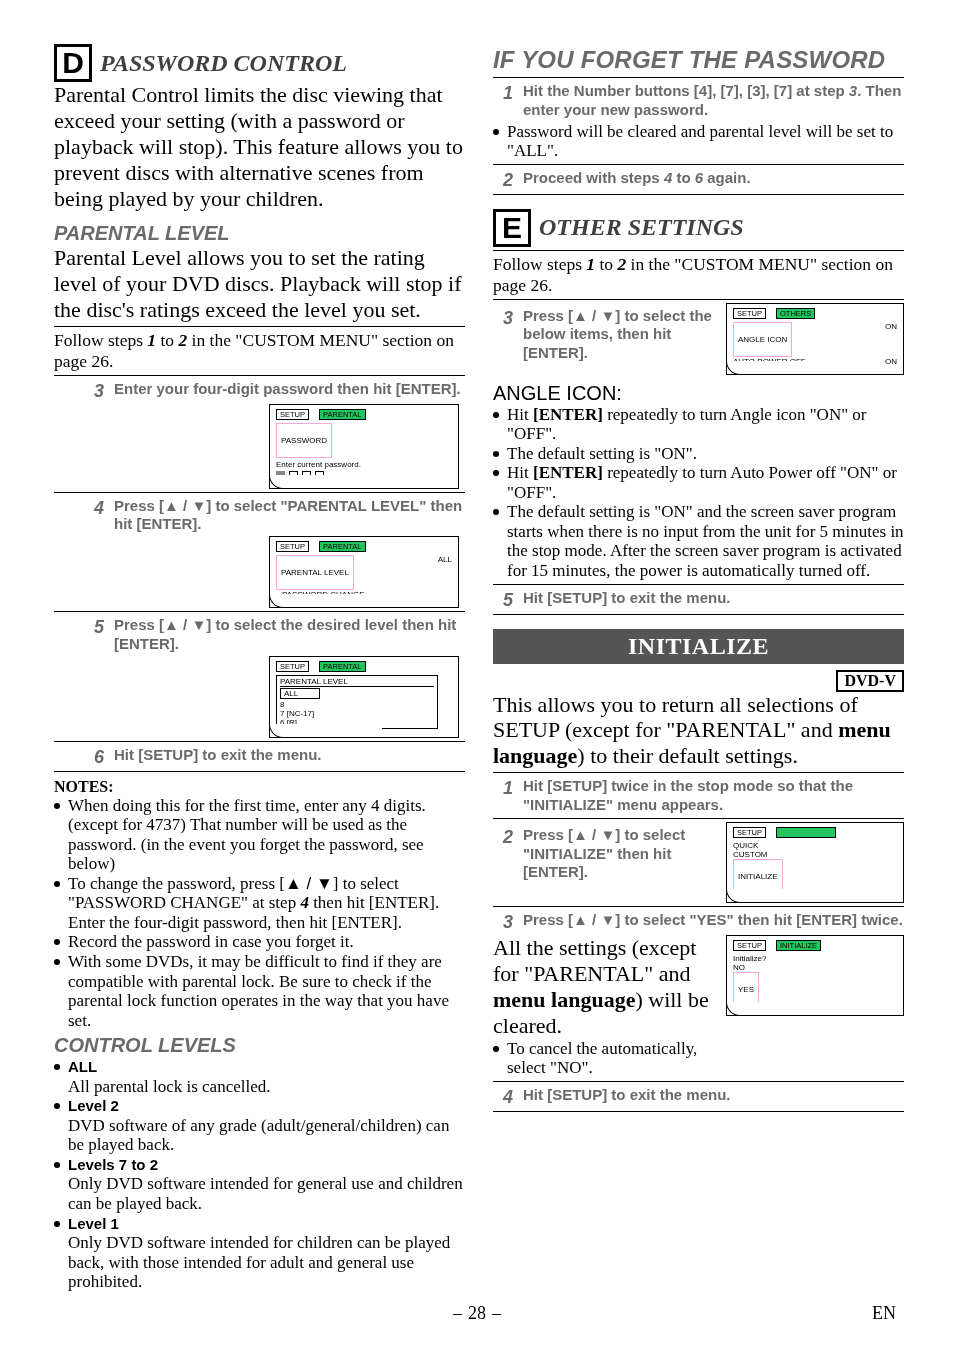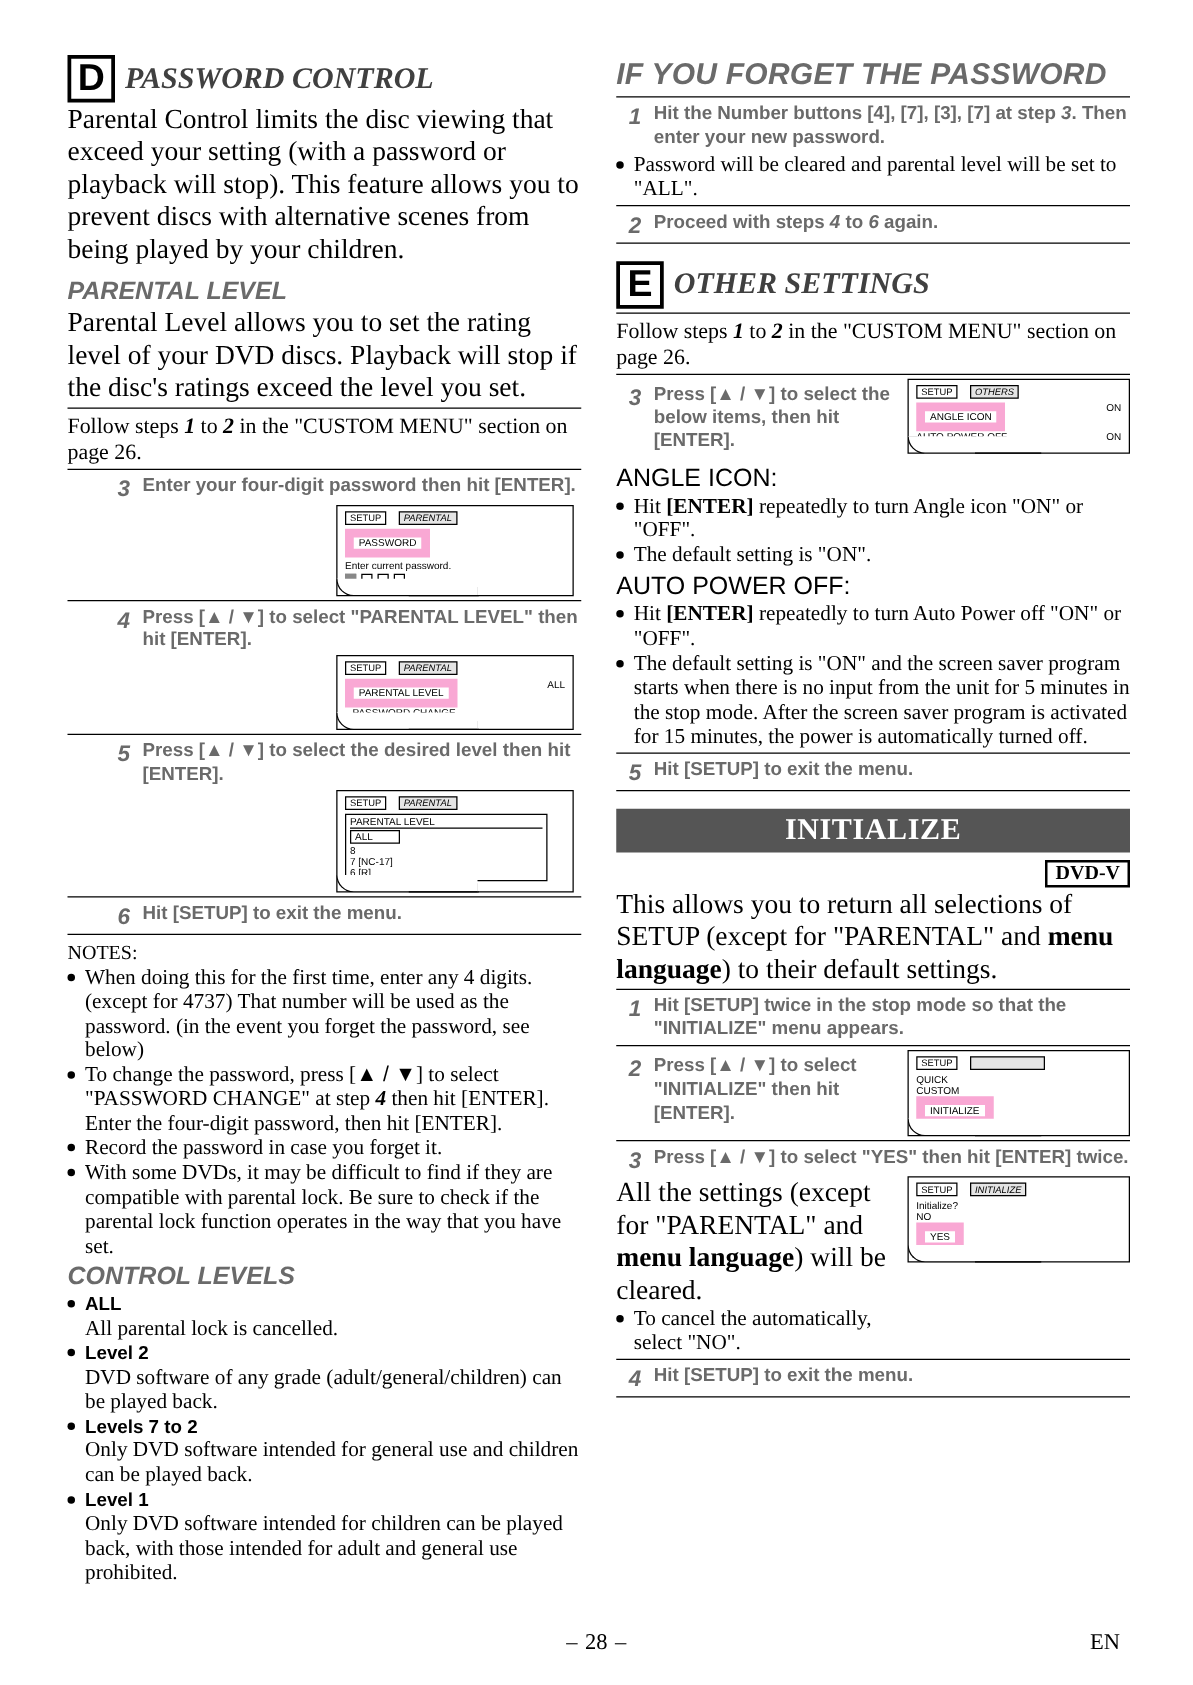--- a/index.html
+++ b/index.html
@@ -53,38 +53,38 @@
   .osd {
     width: 190px; border: 1px solid #000;
     background: #fff; font-family: Arial, Helvetica, sans-serif;
     font-size: 8px; padding: 4px 6px 8px;
     position: relative; margin: 2px 0 2px auto;
   }
   .osd.small { width: 178px; }
   .osd .tab-row { display: flex; gap: 10px; margin-bottom: 3px; align-items: flex-end; }
   .osd .tab, .osd .tab-sel { border: 1px solid #000; padding: 0 3px; font-size: 7.5px; }
   .osd .tab { background: #fff; }
-  .osd .tab-sel { background: #e5e5e5; font-style: italic; }
-  .osd .field-box { border: 7px solid #f9a8d4; display: inline-block; padding: 0 4px; font-size: 8px; }
+  .osd .tab-sel { background: #22c55e; }
+  .osd .field-box { border: 1px solid #f9a8d4; display: inline-block; padding: 12px 4px; font-size: 8px; }
   .osd .hl { background: #fff; border: 1px solid #000; display:inline-block; padding:0 3px; }
   .osd-row { display:flex; justify-content:space-between; }
   .osd .pw-squares { display:flex; gap:4px; margin-top:2px; }
   .osd .sq { width:9px; height:9px; border:1px solid #000; }
   .osd .sq.filled { background:#888; border-color:#888; }
   .osd .curve {
     position:absolute; left:-1px; bottom:-1px; width:60%; height:14px;
     border:1px solid #000; border-top:none; border-right:none;
     border-bottom-left-radius: 14px 14px;
     background:#fff;
   }
   .osd .curve::after{
     content:""; position:absolute; right:-1px; top:0; bottom:-1px; width:50%;
     border-bottom:1px solid #000;
   }
-  .notes-head { font-weight: normal; font-size: 16px; margin-top: 6px; }
+  .notes-head { font-weight: bold; font-size: 16px; margin-top: 6px; }
   ul.bullets { list-style: none; padding-left: 0; }
   ul.bullets > li { position: relative; padding-left: 14px; font-size: 17px; line-height: 1.15; }
   ul.bullets > li::before {
     content: ""; position: absolute; left: 0; top: 7px;
     width: 6px; height: 6px; background: #000; border-radius: 50%;
   }
   .control-item { font-size: 16px; }
   .control-item .lbl { font-weight: bold; font-family: Arial, Helvetica, sans-serif; font-size: 15px; }
   .control-item .desc { font-family: "Times New Roman", serif; font-size: 17px; padding-left: 14px; line-height:1.15; }
   .top-right-title {
@@ -303,21 +303,20 @@
         <div class="curve"></div>
       </div>
     </div>
 
     <div class="sans-sub" style="margin-top:6px;">ANGLE ICON:</div>
     <ul class="bullets">
       <li class="body-text"><span>Hit <span class="kbold">[ENTER]</span> repeatedly to turn Angle icon "ON" or "OFF".</span></li>
       <li class="body-text">The default setting is "ON".</li>
     </ul>
 
-    <div class="sans-sub" style="margin-top:4px;">AUTO POWER OFF:</div>
     <ul class="bullets">
       <li class="body-text"><span>Hit <span class="kbold">[ENTER]</span> repeatedly to turn Auto Power off "ON" or "OFF".</span></li>
       <li class="body-text">The default setting is "ON" and the screen saver program starts when there is no input from the unit for 5 minutes in the stop mode. After the screen saver program is activated for 15 minutes, the power is automatically turned off.</li>
     </ul>
 
     <hr class="thin">
     <div class="step-row">
       <div class="step-num">5</div>
       <div class="step-text">Hit [SETUP] to exit the menu.</div>
     </div>

